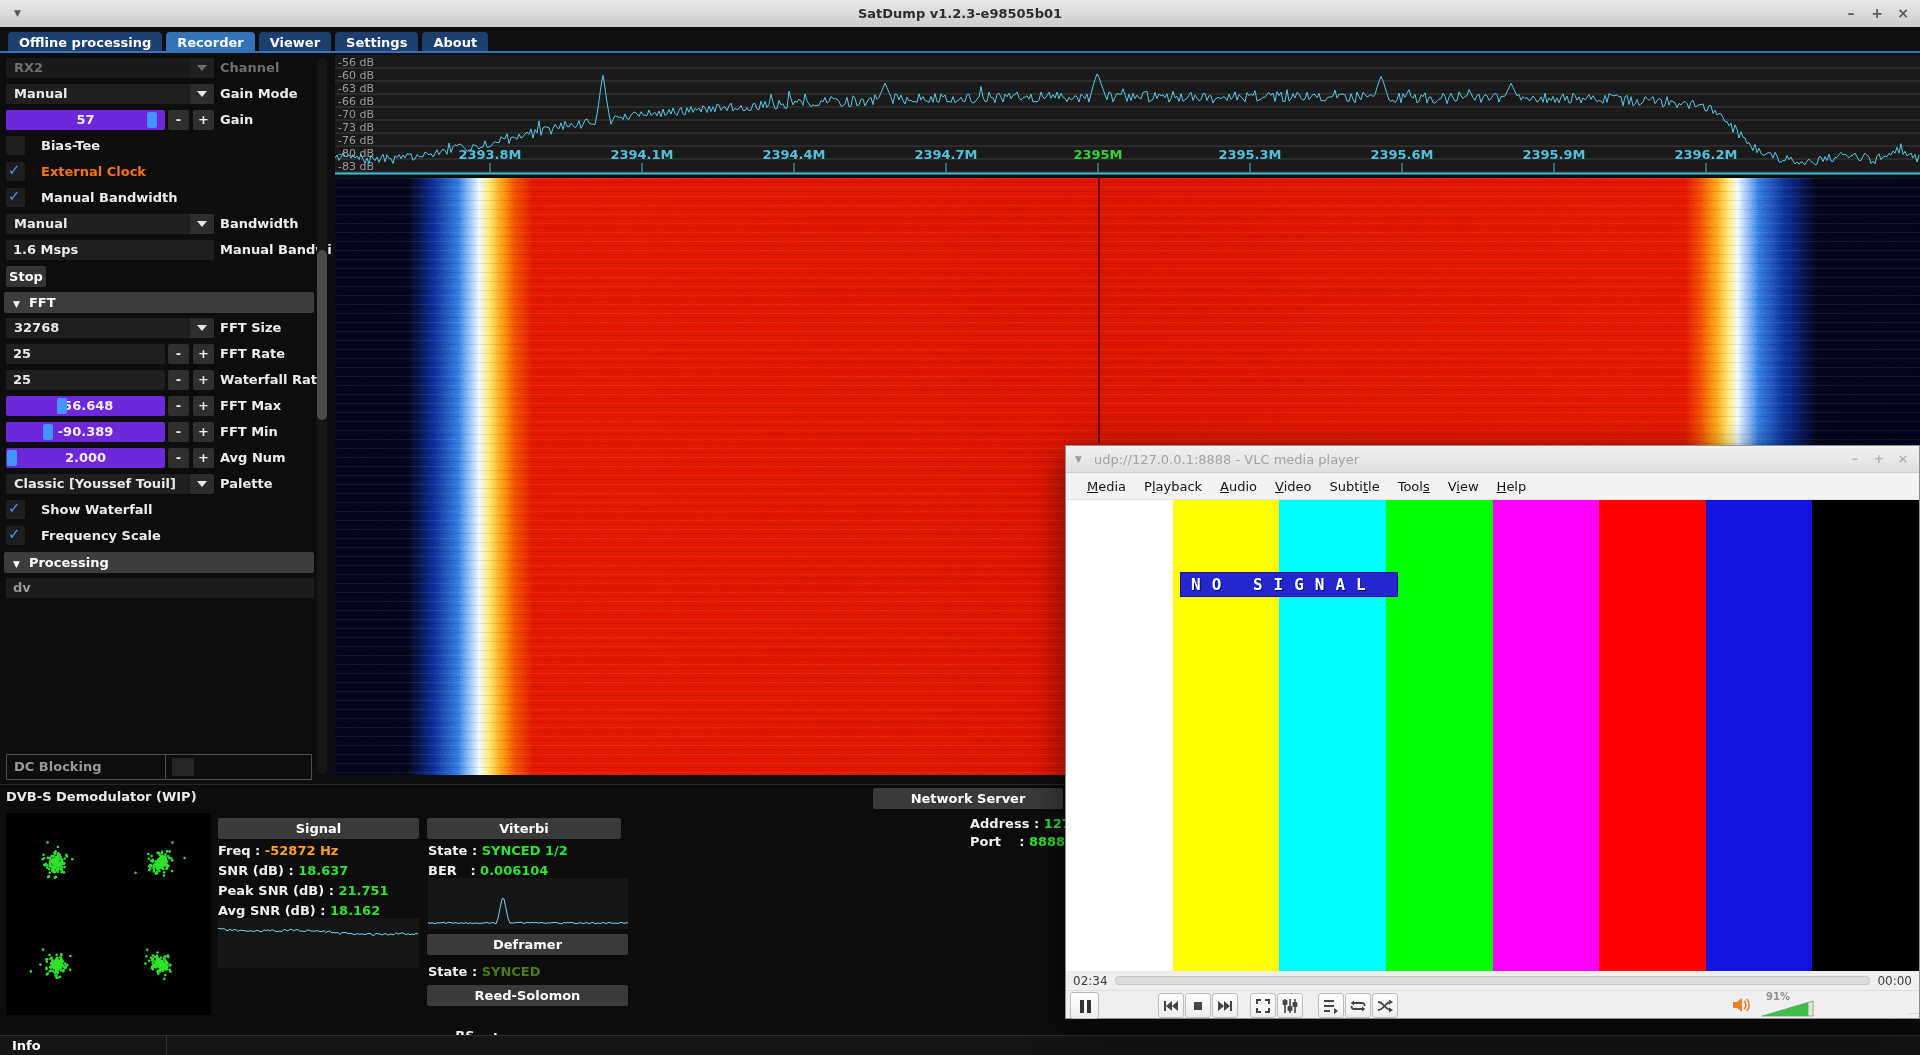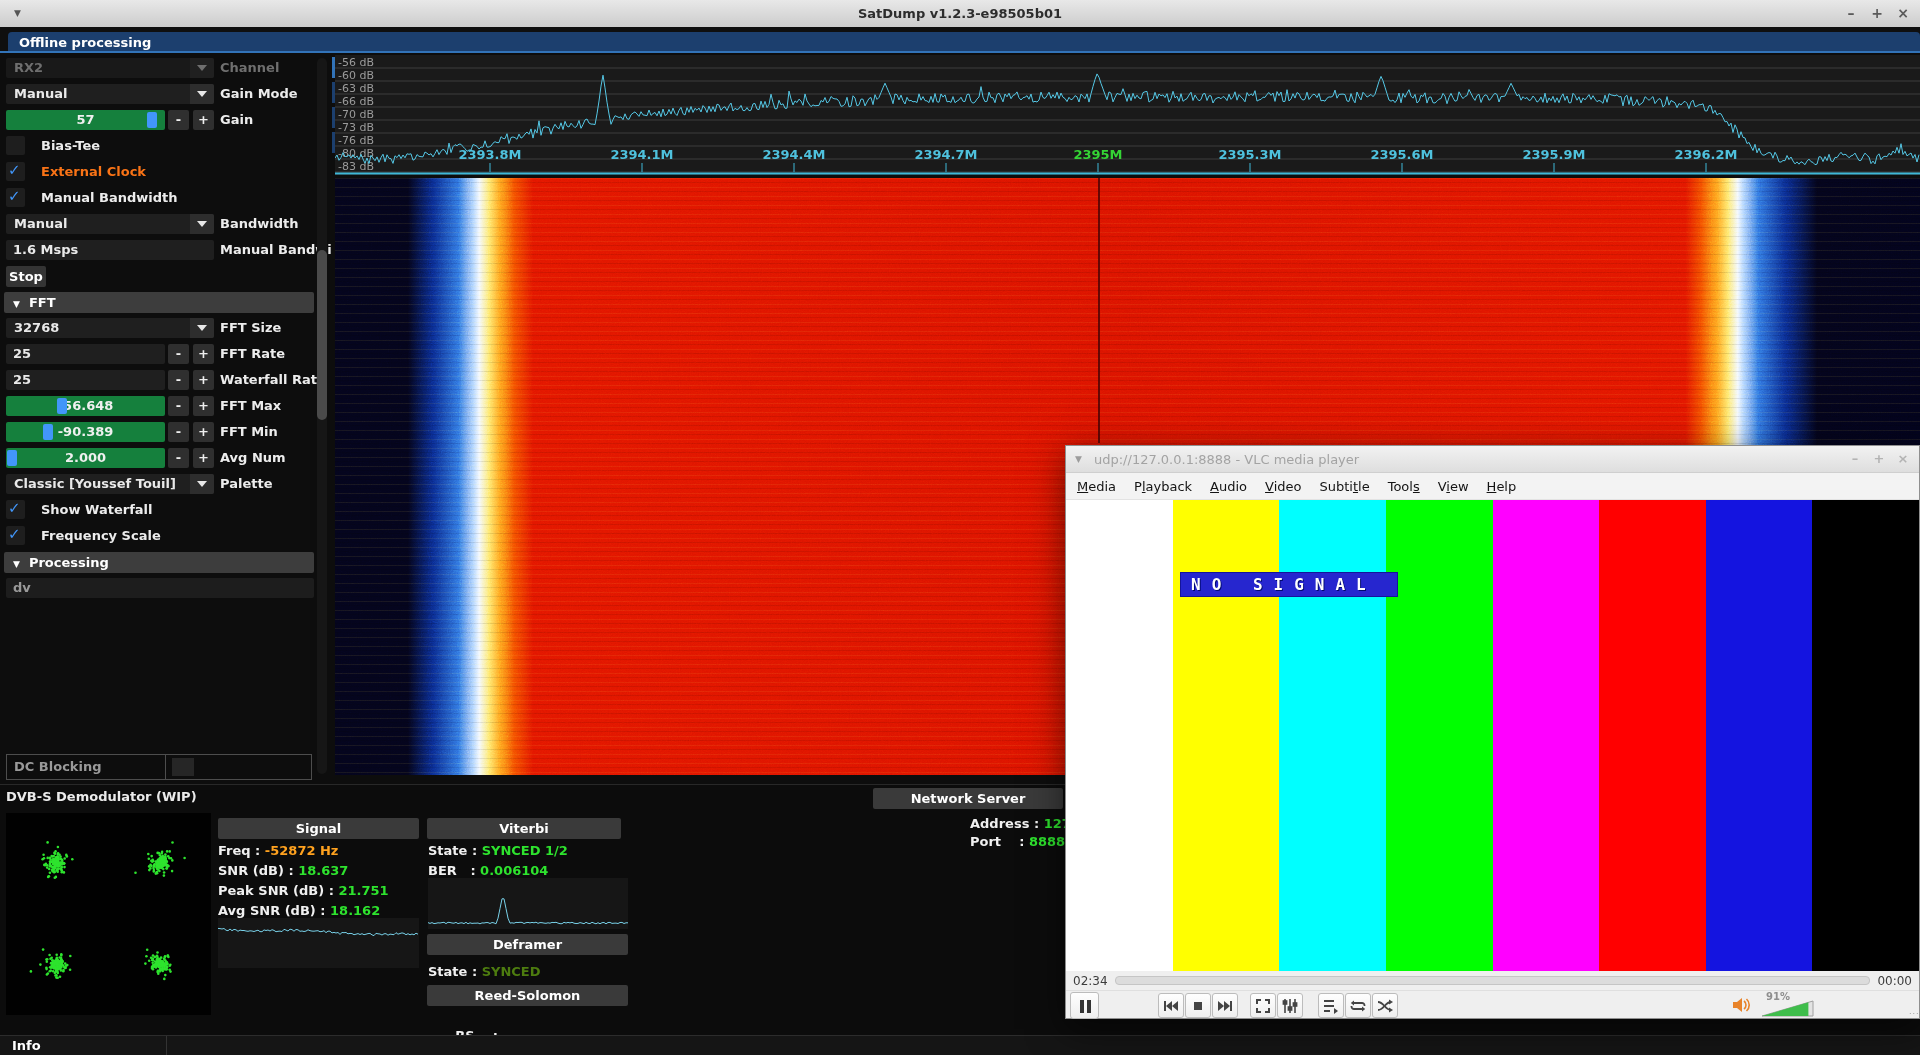--- a/index.html
+++ b/index.html
@@ -6,41 +6,41 @@
   #app{position:relative;width:1920px;height:1055px;overflow:hidden;background:#0d0d0d;
        font-family:"DejaVu Sans",sans-serif;font-size:13px;color:#e8e8e8;}
   .abs{position:absolute;}
 
   
   .tbar{left:0;top:0;width:1920px;height:27px;background:linear-gradient(#e8e8e8,#cccccc);border-bottom:1px solid #979797;}
   .ttl{left:0;top:0;width:100%;text-align:center;line-height:27px;color:#2d2d2d;font-weight:bold;}
   .wicon{left:14px;top:0;line-height:27px;color:#555;font-size:9px;}
   .wbtn{top:0;width:26px;height:27px;line-height:26px;text-align:center;color:#5a5a5a;font-size:14px;font-weight:bold;}
 
-  .tabbar{left:0;top:27px;width:1920px;height:26px;background:#0f0f0f;display:flex;gap:4px;padding:5px 0 0 8px;box-sizing:border-box;flex-direction:column;}
+  .tabbar{left:0;top:27px;width:1920px;height:26px;background:#0f0f0f;display:flex;gap:4px;padding:5px 0 0 8px;box-sizing:border-box;}
   .tab{height:21px;line-height:21px;padding:0 11px;background:#1c3f6e;color:#fff;font-weight:bold;border-radius:4px 4px 0 0;}
   .tab.active{background:#3273b8;}
   .tabline{left:0;top:51px;width:1920px;height:2px;background:#3273b8;}
 
   
   .sidebar{left:0;top:53px;width:332px;height:731px;background:#0d0d0d;overflow:hidden;}
   .srow{position:absolute;left:0;width:332px;height:20px;}
   .lab{position:absolute;left:220px;line-height:20px;font-weight:bold;color:#ececec;white-space:nowrap;}
   .lab.dim{color:#6f6f6f;}
   .combo{position:absolute;left:6px;width:208px;height:20px;background:#1f1f1f;border-radius:2px;}
   .cval{position:absolute;left:8px;line-height:20px;color:#e9e9e9;font-weight:bold;white-space:nowrap;}
   .carr{position:absolute;right:0;top:0;width:24px;height:20px;background:#2d2d2d;border-radius:0 2px 2px 0;display:flex;align-items:center;justify-content:center;}
   .tri{width:0;height:0;border-left:5px solid transparent;border-right:5px solid transparent;border-top:6px solid #e8e8e8;}
   .combo.dis{background:#191919;}
   .combo.dis .cval{color:#6f6f6f;}
   .combo.dis .carr{background:#202020;}
   .combo.dis .tri{border-top-color:#6f6f6f;}
   .inp{position:absolute;left:6px;width:159px;height:20px;background:#1f1f1f;border-radius:2px;line-height:20px;padding-left:7px;box-sizing:border-box;font-weight:bold;color:#e9e9e9;}
   .inp.wide{width:208px;}
-  .slider{position:absolute;left:6px;width:159px;height:20px;background:#15803d;border-radius:2px;text-align:center;line-height:20px;font-weight:bold;color:#f0f0f0;}
+  .slider{position:absolute;left:6px;width:159px;height:20px;background:#6d28d9;border-radius:2px;text-align:center;line-height:20px;font-weight:bold;color:#f0f0f0;}
   .grab{position:absolute;top:2px;width:10px;height:16px;background:#4296f9;border-radius:2px;}
   .mbtn,.pbtn{position:absolute;top:0;width:21px;height:20px;background:#2f2f2f;border-radius:2px;text-align:center;line-height:20px;font-weight:bold;color:#eee;}
   .mbtn{left:168px;} .pbtn{left:193px;}
   .cbx{position:absolute;left:6px;top:0;width:19px;height:19px;background:#1e1e1e;border-radius:2px;}
   .chk{position:absolute;left:2px;top:-1px;color:#4296f9;font-size:15px;font-weight:bold;}
   .cblab{position:absolute;left:41px;line-height:20px;font-weight:bold;color:#ececec;white-space:nowrap;}
   .cblab.dim{color:#f97316;}
   .stopbtn{position:absolute;left:6px;top:0;width:40px;height:21px;background:#343434;border-radius:2px;text-align:center;line-height:21px;font-weight:bold;color:#fff;}
   .shead{position:absolute;left:4px;width:310px;height:21px;background:#3d3d3d;border-radius:2px;line-height:21px;font-weight:bold;color:#fff;}
   .harr{font-size:9px;margin:0 9px 0 9px;}
@@ -76,21 +76,21 @@
   .drow{position:absolute;font-weight:bold;white-space:pre;line-height:16px;}
   .dlab{color:#f0f0f0;}
   .gbox{position:absolute;background:#161616;}
 
   
   .vlc{left:1065px;top:445px;width:855px;height:574px;background:#efefef;border:1px solid #8f8f8f;box-sizing:border-box;z-index:10;box-shadow:0 10px 34px rgba(0,0,0,0.55);}
   .vtbar{left:0;top:0;width:853px;height:27px;background:linear-gradient(#f2f2f2,#dedede);border-bottom:1px solid #cfcfcf;box-sizing:border-box;}
   .vttl{left:0;top:0;width:100%;text-align:left;line-height:27px;color:#a3a3a3;margin-left:28px;}
   .vwicon{left:9px;top:0;line-height:27px;color:#9c9c9c;font-size:9px;}
   .vwbtn{top:0;width:24px;height:27px;line-height:26px;text-align:center;color:#b3b3b3;font-size:13px;font-weight:bold;}
-  .vmenu{left:0;top:27px;width:853px;height:27px;background:#f3f3f3;border-bottom:1px solid #e3e3e3;display:flex;align-items:center;padding-left:2px;box-sizing:border-box;}
+  .vmenu{left:0;top:27px;width:853px;height:27px;background:#f3f3f3;border-bottom:1px solid #e3e3e3;display:flex;align-items:center;padding-left:12px;box-sizing:border-box;}
   .vmi{padding:0 9px;color:#141414;}
   .vvideo{left:0;top:54px;width:853px;height:471px;display:flex;}
   .vbarcol{flex:1;height:100%;}
   .nosignal{left:114px;top:126px;width:218px;height:25px;background:#2626cf;border:1px solid #15159a;box-sizing:border-box;color:#fff;
             font-family:"DejaVu Sans Mono",monospace;font-weight:bold;font-size:16px;letter-spacing:11px;line-height:23px;padding-left:10px;
             text-shadow:1px 1px 0 #000a6e;}
   .vseek{left:0;top:525px;width:853px;height:19px;background:#efefef;display:flex;align-items:center;}
   .vtime{padding:0 7px;font-size:12px;color:#3c3c3c;}
   .vtrack{flex:1;height:7px;background:#dcdcdc;border:1px solid #c5c5c5;border-radius:4px;}
   .vctrl{left:0;top:544px;width:853px;height:28px;background:#efefef;border-top:1px solid #dfdfdf;box-sizing:border-box;}

